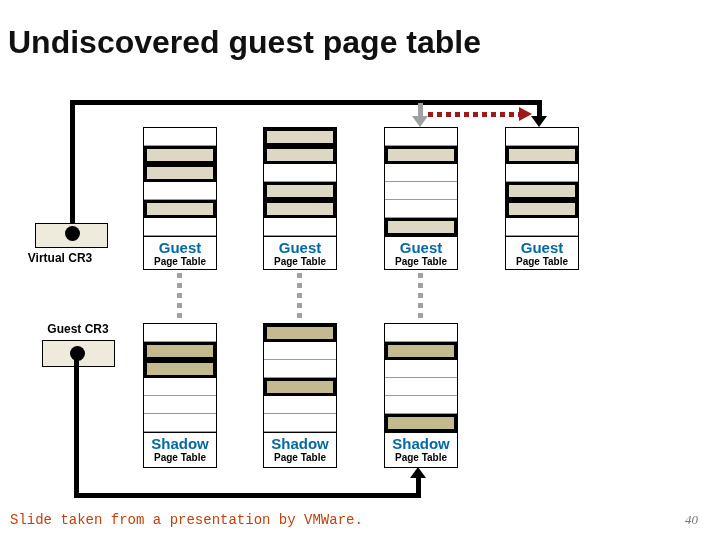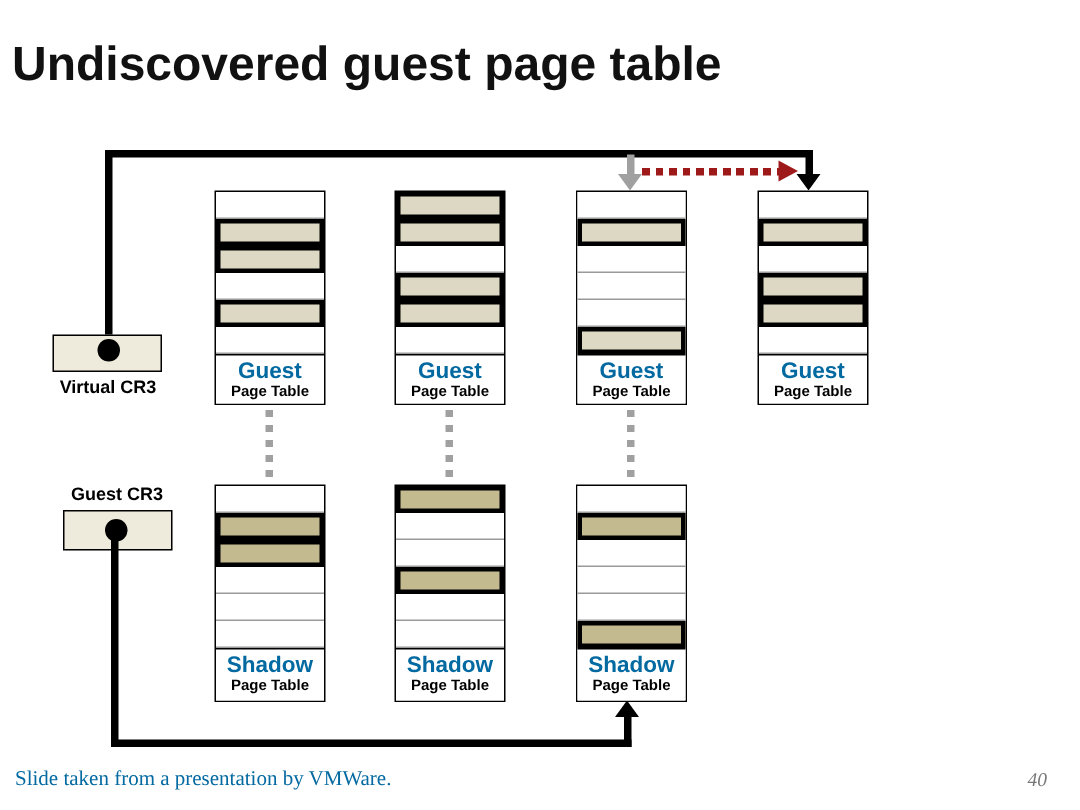--- a/index.html
+++ b/index.html
@@ -49,22 +49,22 @@
   .plabel {
     border-top:1.5px solid #000; background:#fff; text-align:center;
     padding-top:2px; box-sizing:border-box;
   }
   .guest-host .plabel { height:33px; }
   .shadow-host .plabel { height:35px; }
   .plabel .t1 { display:block; font-size:15px; font-weight:bold; color:#0369a1; line-height:17px; }
   .plabel .t2 { display:block; font-size:10px; font-weight:600; color:#000; line-height:12px; }
   
   .credit {
-    position:absolute; left:10px; top:512px; font-family:Liberation Serif, serif;
-    font-size:14px; color:#0369a1;
+    position:absolute; left:10px; top:512px; font-family:Liberation Mono, monospace;
+    font-size:14px; color:#c2410c;
   }
   .pagenum {
     position:absolute; left:668px; top:512px; width:30px; text-align:right;
     font-family:"Liberation Serif", serif; font-style:italic; font-size:13px; color:#777;
   }
 </style>
 </head>
 <body>
 
 <div class="slide" style="--red: #9e1a1a; --gray: #a0a0a0; --cr3fill: #eeeadc;">
@@ -77,21 +77,21 @@
   <div class="tri tri-down-black" style="left:531px; top:116px;"></div>
 
   <div class="vline gray" style="left:418px; top:103px; width:5px; height:14px;"></div>
   <div class="tri tri-down-gray" style="left:412px; top:116px;"></div>
 
   <div class="red-dots" style="left:428px; top:112px; width:92px;"></div>
   <div class="tri tri-right-red" style="left:519px; top:107px;"></div>
 
   <div class="cr3-box" style="left:35px; top:223px; height:25px;"></div>
   <div class="dot" style="left:65px; top:226px;"></div>
-  <div class="cr3-label" style="left:20px; top:251px; width:104px;">Virtual CR3</div>
+  <div class="cr3-label" style="left:8px; top:251px; width:104px;">Virtual CR3</div>
 
   <div class="cr3-label" style="left:30px; top:322px; width:96px;">Guest CR3</div>
   <div class="cr3-box" style="left:42px; top:340px; height:27px;"></div>
   <div class="dot" style="left:70px; top:346px;"></div>
 
   <div class="vline" style="left:74px; top:354px; width:5px; height:144px;"></div>
   <div class="hline" style="left:74px; top:493px; width:347px; height:5px;"></div>
   <div class="vline" style="left:416px; top:477px; width:5px; height:21px;"></div>
   <div class="tri tri-up-black" style="left:410px; top:467px;"></div>
 

